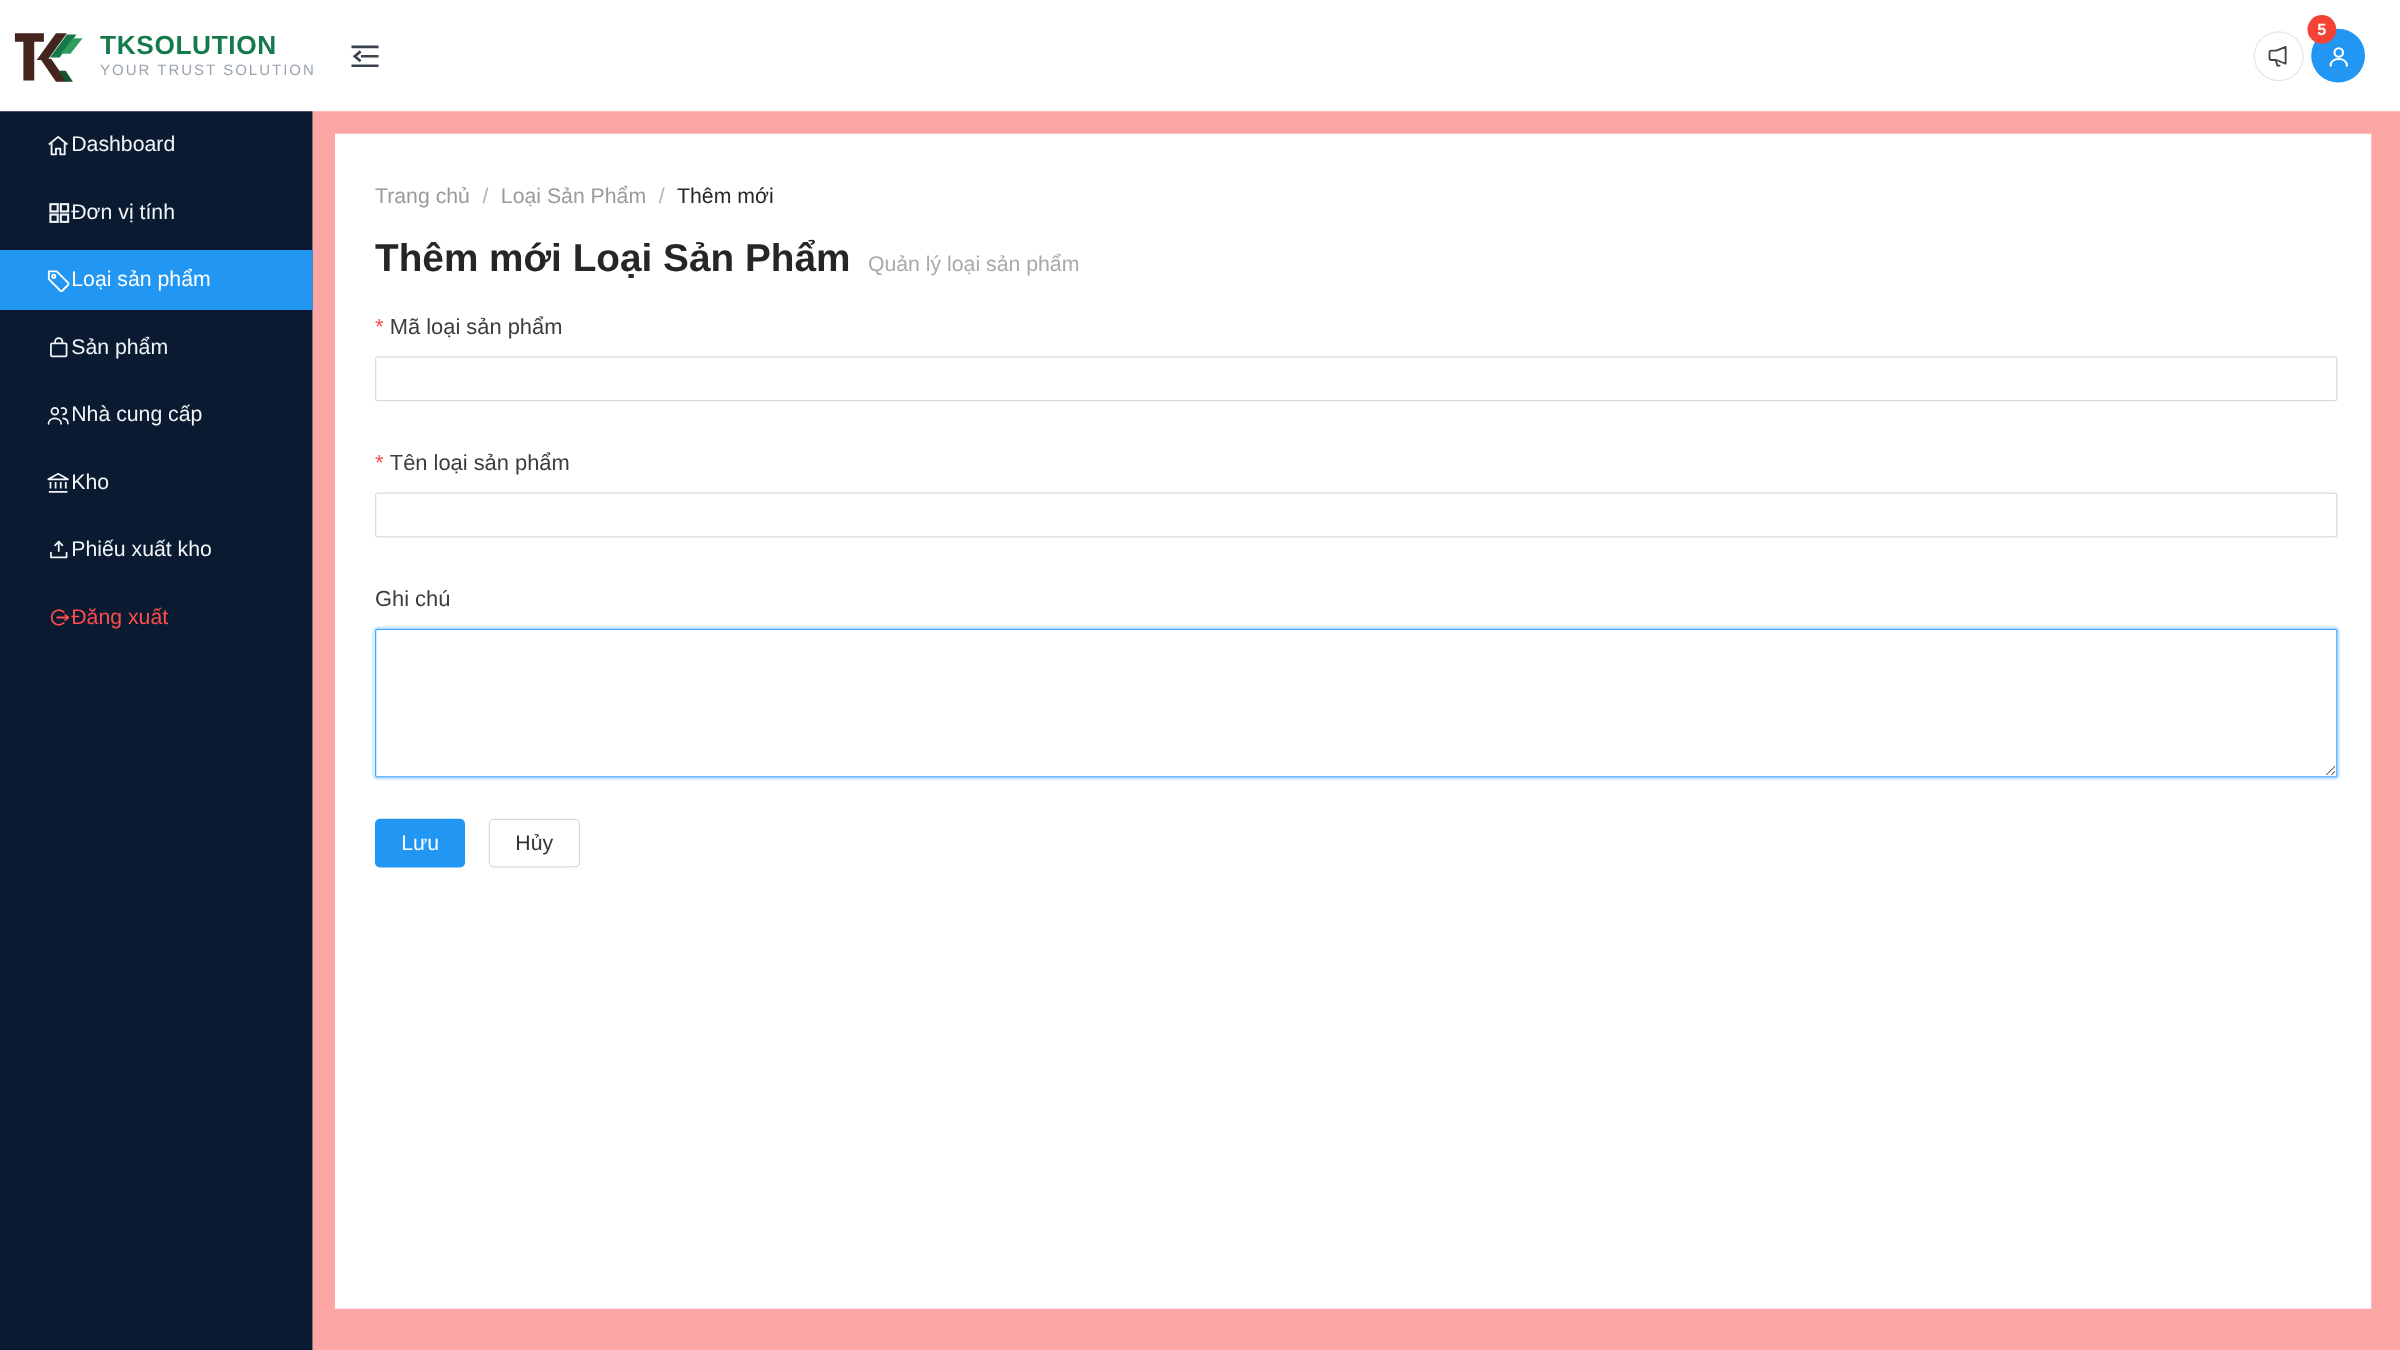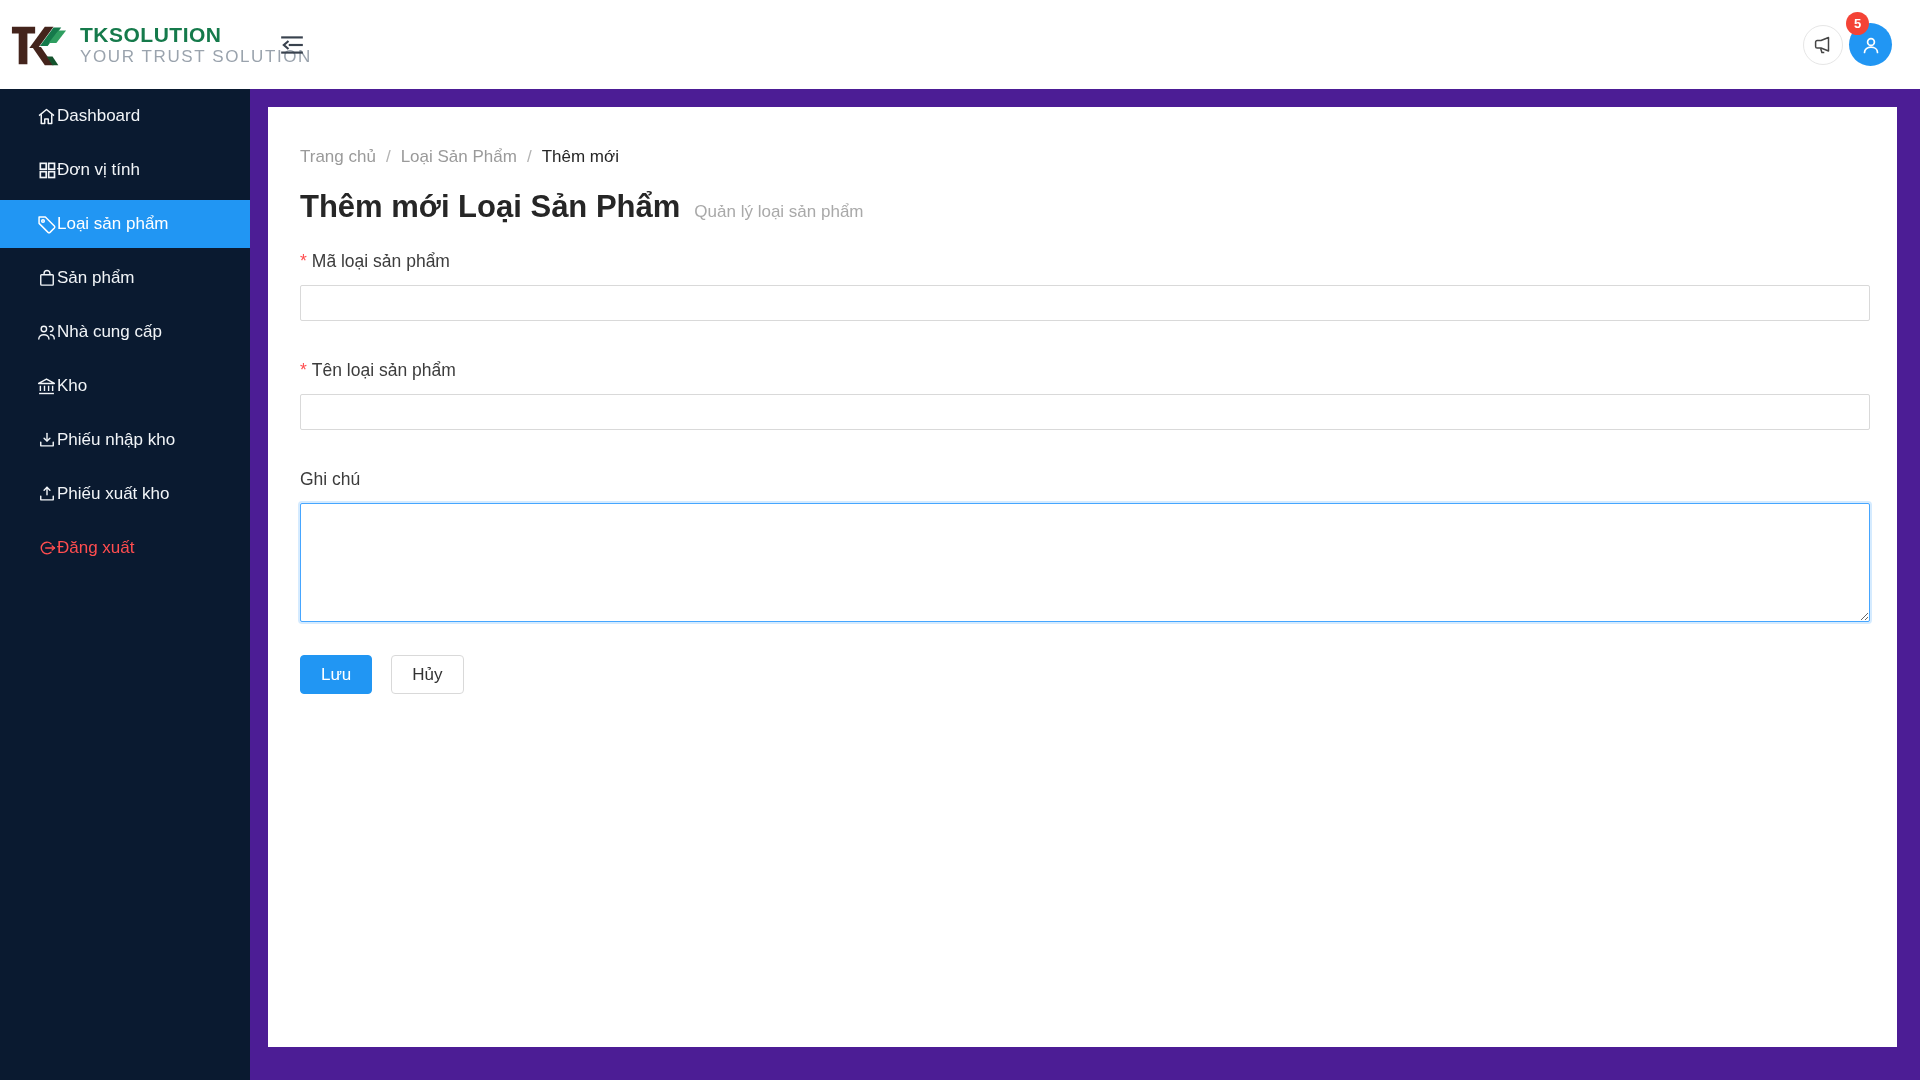--- a/index.html
+++ b/index.html
@@ -11,21 +11,21 @@
 
   
   .header {
     position:absolute; top:0; left:0; width:1920px; height:89px;
     background:#ffffff; z-index:10; display:flex; align-items:center;
   }
   .logo-wrap { display:flex; align-items:center; gap:12px; padding-left:10px; width:250px; }
   .logo-mark { width:58px; height:52px; flex:0 0 auto; }
   .logo-text { line-height:1.05; white-space:nowrap; }
   .brand-name { font-size:21px; font-weight:800; color:#157a4b; letter-spacing:.5px; }
-  .brand-tagline { font-size:17px; color:#9aa3ad; letter-spacing:1.6px; margin-top:2px; }
+  .brand-tagline { font-size:12px; color:#9aa3ad; letter-spacing:1.6px; margin-top:2px; }
   .menu-fold-btn {
     margin-left:25px; width:34px; height:34px; border:none; background:transparent;
     cursor:pointer; display:flex; align-items:center; justify-content:center;
   }
   .header-right { margin-left:auto; display:flex; align-items:center; padding-right:28px; position:relative; }
   .bell-btn {
     width:40px; height:40px; border-radius:50%; background:#fff; border:1px solid #e6e6e6;
     display:flex; align-items:center; justify-content:center; cursor:pointer; color:#444;
   }
   .badge {
@@ -47,21 +47,21 @@
     display:flex; align-items:center; height:48px; margin:6px 0;
     padding-left:36px; color:#f2f5f8; font-size:17px; cursor:pointer;
   }
   .side-item .s-icon { width:21px; height:21px; display:flex; align-items:center; justify-content:center; }
   .side-item.active { background:#2196f3; color:#ffffff; }
   .side-item.danger { color:#ff4d4f; }
 
   
   .main {
     position:absolute; top:82px; left:250px; right:0; bottom:0;
-    background:#4c1d95; padding:25px 23px 33px 18px;
+    background:#fca5a5; padding:25px 23px 33px 18px;
   }
   .card {
     background:#ffffff; width:100%; height:100%;
     padding:40px 27px 0 32px;
   }
   .breadcrumb { font-size:17px; color:#9a9a9a; display:flex; gap:10px; align-items:center; }
   .breadcrumb .crumb-link { cursor:pointer; }
   .breadcrumb .crumb-current { color:#262626; }
   .breadcrumb .sep { color:#b3b3b3; }
 
@@ -201,30 +201,20 @@
     <span class="s-icon">
       <svg width="21" height="21" viewBox="0 0 24 24" fill="none" stroke="#f2f5f8" stroke-width="1.6" stroke-linejoin="round">
         <path d="M3 8.5 L12 3.5 L21 8.5 H3 Z"></path>
         <path d="M5 11 V17 M9.7 11 V17 M14.4 11 V17 M19 11 V17"></path>
         <path d="M3.5 20 H20.5"></path>
       </svg>
     </span>
     <span>Kho</span>
   </div>
 
-  <div class="side-item">
-    <span class="s-icon">
-      <svg width="20" height="20" viewBox="0 0 24 24" fill="none" stroke="#f2f5f8" stroke-width="1.7" stroke-linecap="round" stroke-linejoin="round">
-        <path d="M12 4 V13"></path>
-        <path d="M8.5 9.8 L12 13.3 L15.5 9.8"></path>
-        <path d="M4.5 14.5 V19 H19.5 V14.5"></path>
-      </svg>
-    </span>
-    <span>Phiếu nhập kho</span>
-  </div>
 
   <div class="side-item">
     <span class="s-icon">
       <svg width="20" height="20" viewBox="0 0 24 24" fill="none" stroke="#f2f5f8" stroke-width="1.7" stroke-linecap="round" stroke-linejoin="round">
         <path d="M12 13 V4"></path>
         <path d="M8.5 7.5 L12 4 L15.5 7.5"></path>
         <path d="M4.5 14.5 V19 H19.5 V14.5"></path>
       </svg>
     </span>
     <span>Phiếu xuất kho</span>

